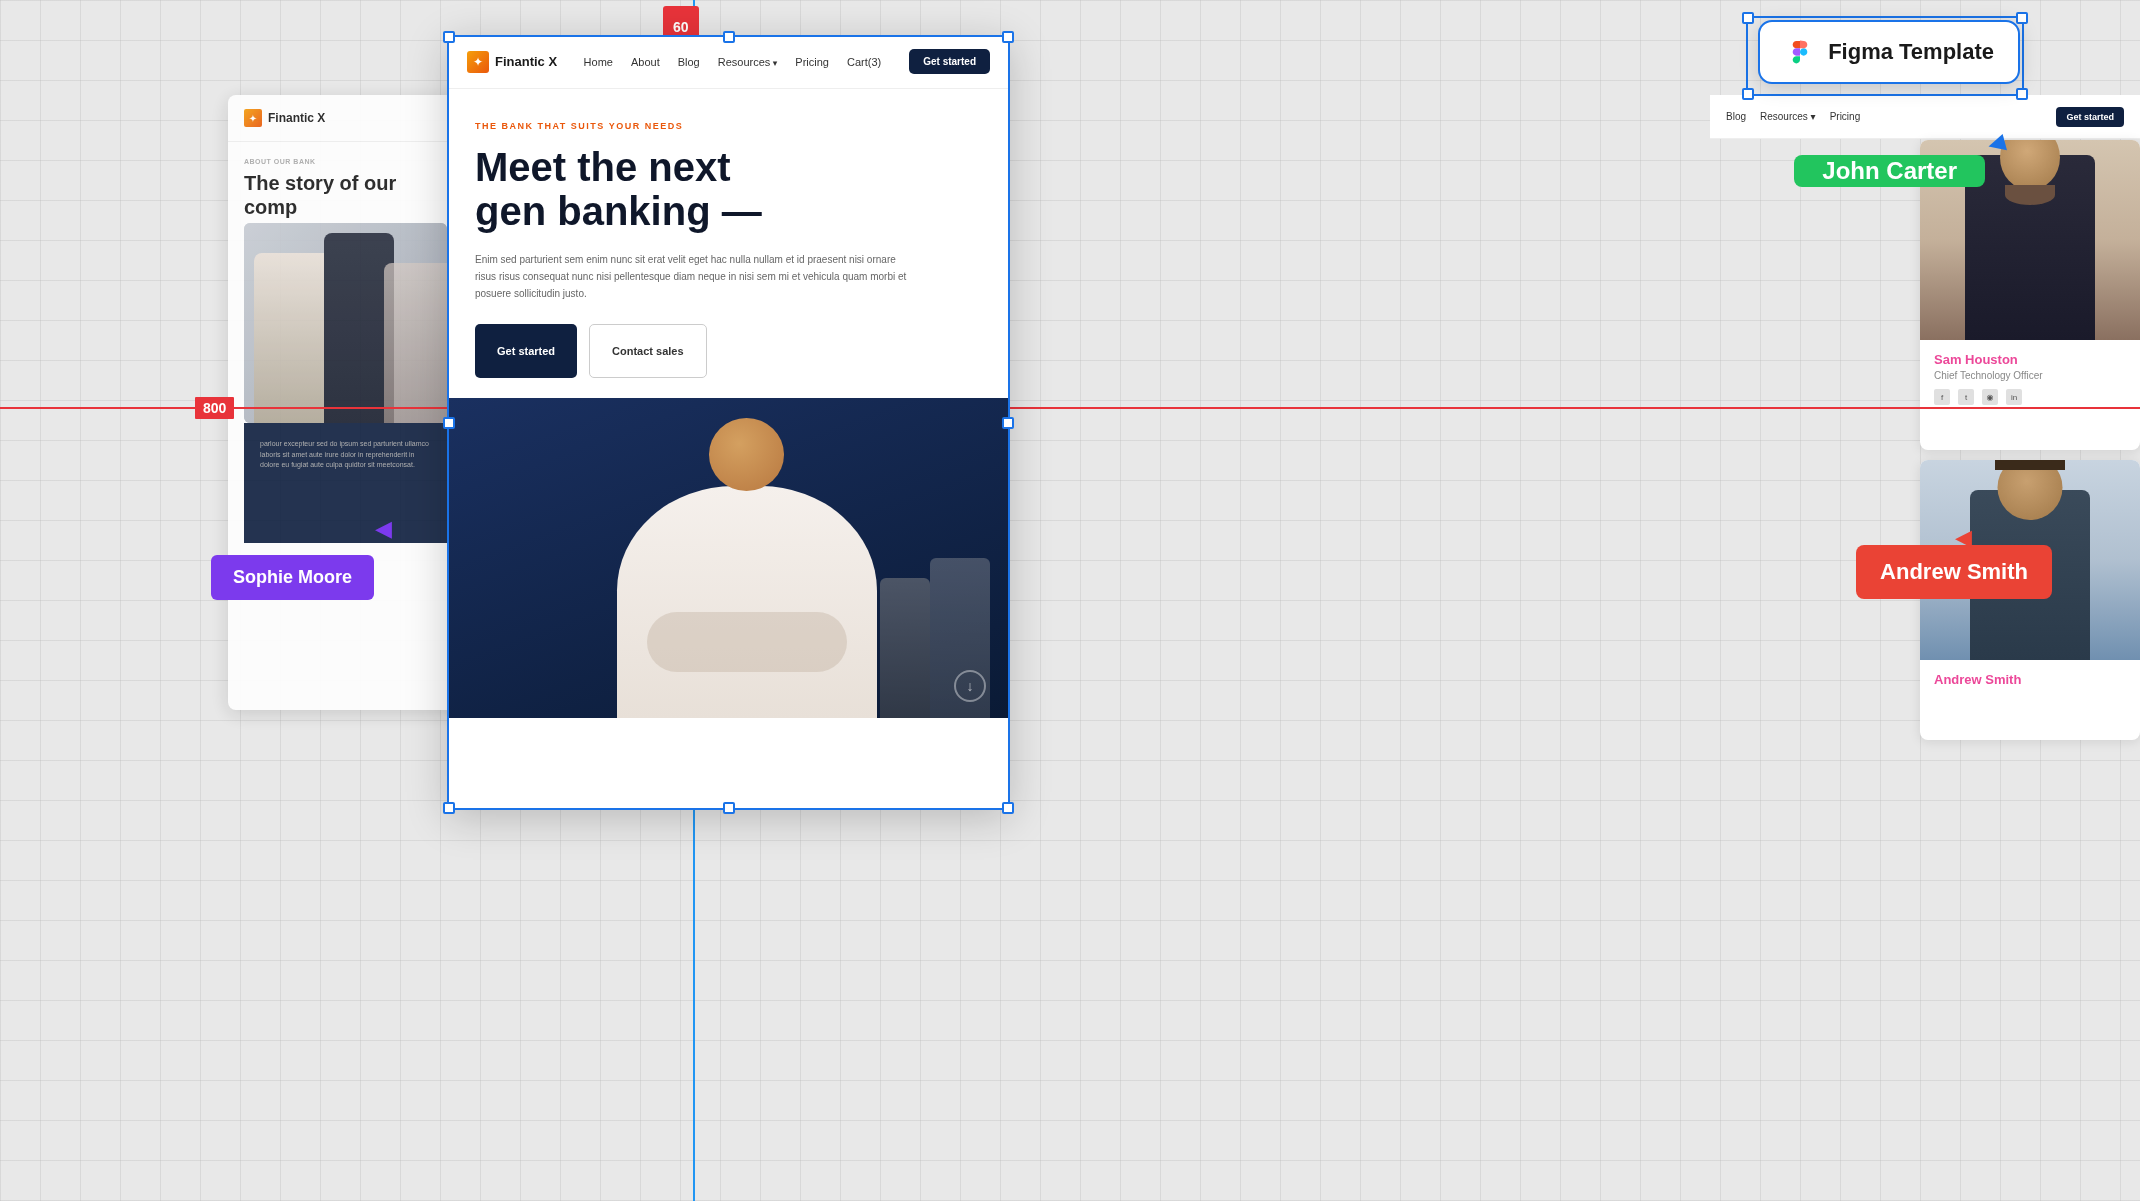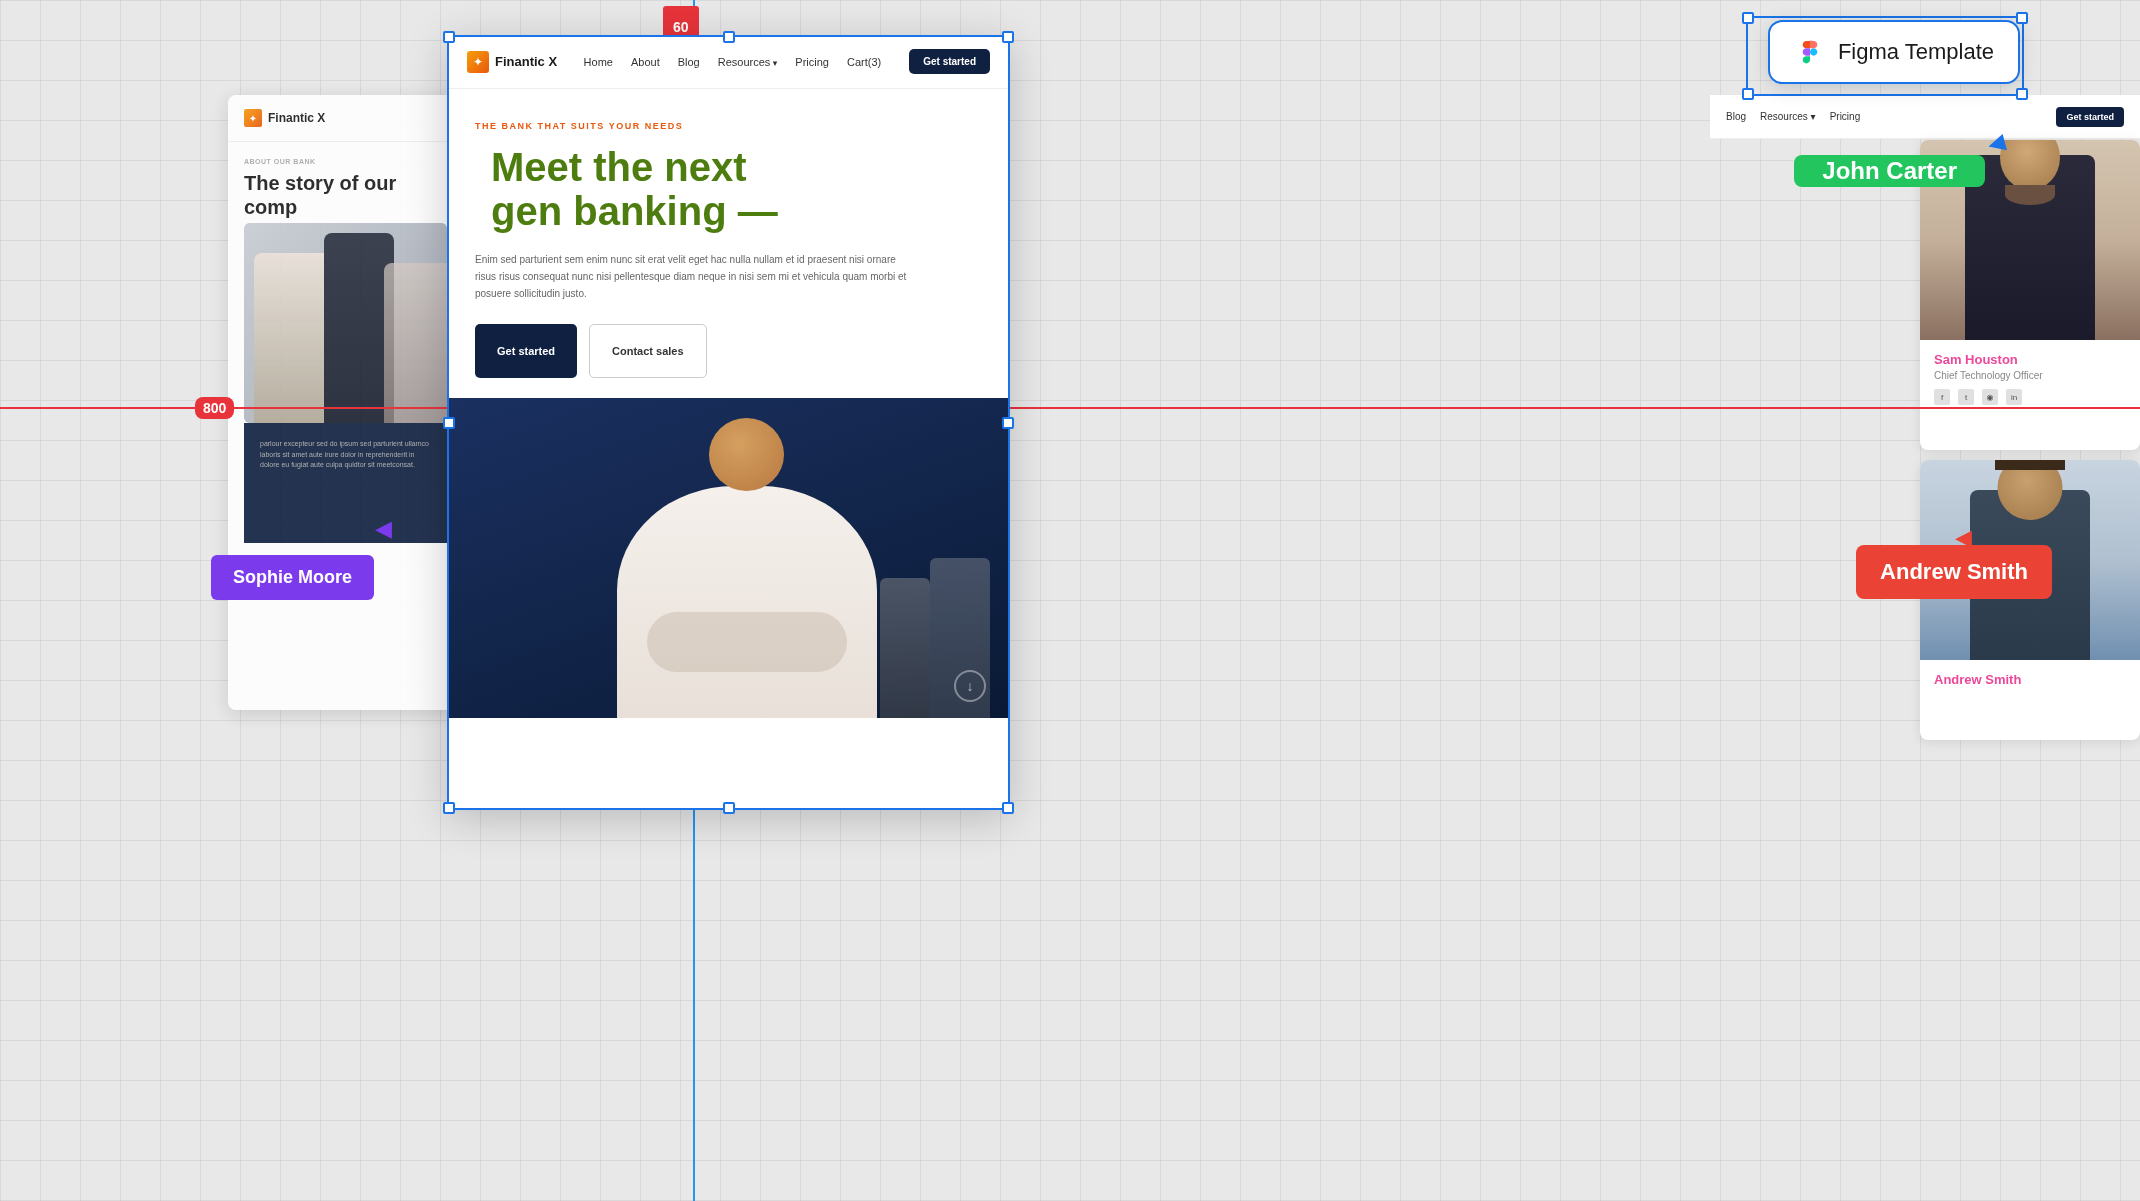--- a/index.html
+++ b/index.html
@@ -34,21 +34,21 @@
     }
     .h-guide-label {
       position: absolute;
       top: 397px;
       left: 195px;
       background: #e8333a;
       color: #fff;
       font-size: 14px;
       font-weight: 600;
       padding: 3px 8px;
-      border-radius: 8px;
+      border-radius: 1px;
       z-index: 6;
     }
 
     
     .v-guide {
       position: absolute;
       top: 0;
       left: 693px;
       width: 2px;
       height: 100%;
@@ -287,24 +287,23 @@
       font-size: 9px;
       font-weight: 700;
       color: #ea580c;
       text-transform: uppercase;
       letter-spacing: 1.5px;
       margin-bottom: 14px;
     }
     .hero-title {
       font-size: 40px;
       font-weight: 800;
-      color: #4d7c0f;
+      color: #0f172a;
       line-height: 1.1;
       margin-bottom: 18px;
-      margin-left: 16px;
     }
     .hero-desc {
       font-size: 10px;
       color: #666;
       line-height: 1.7;
       margin-bottom: 22px;
       max-width: 440px;
     }
     .hero-buttons {
       display: flex;
@@ -380,21 +379,21 @@
     .figma-icon {
       width: 32px;
       height: 32px;
       display: flex;
       align-items: center;
       justify-content: center;
       font-size: 28px;
     }
     .figma-badge-text {
       font-size: 22px;
-      font-weight: 400;
+      font-weight: 700;
       color: #1a1a1a;
     }
     
     .figma-selection {
       position: absolute;
       right: 116px;
       top: 16px;
       width: 278px;
       height: 80px;
       border: 2px solid #1a73e8;

